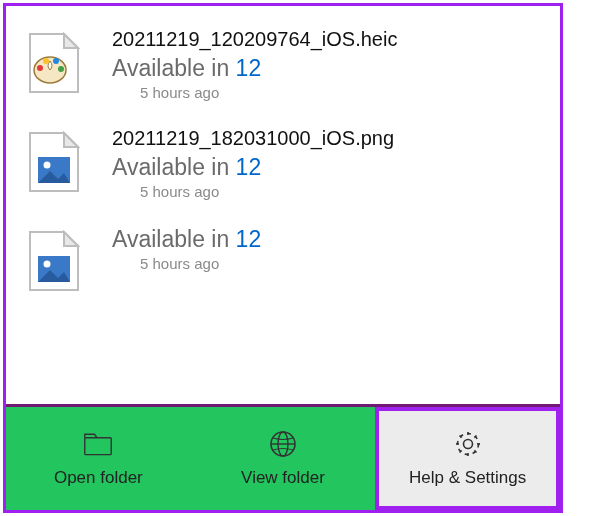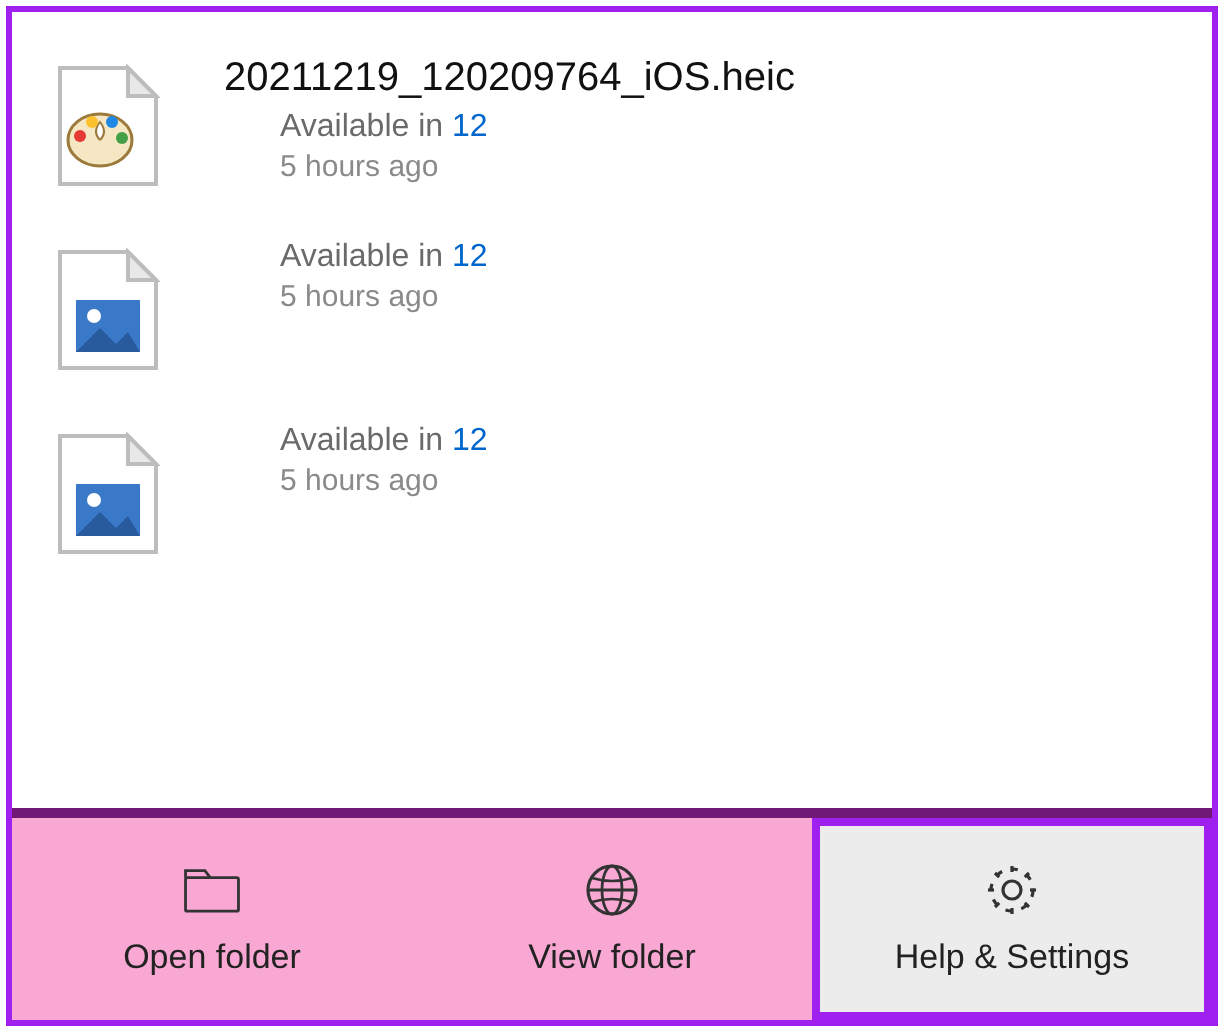--- a/index.html
+++ b/index.html
@@ -5,21 +5,21 @@
   * { box-sizing: border-box; margin: 0; padding: 0; }
   body {
     font-family: "Segoe UI", Tahoma, sans-serif;
     background: #fff;
     width: 612px;
     height: 516px;
     overflow: hidden;
   }
   .outer-highlight {
     border: 3px solid #a020f0;
-    width: 606px;
+    width: 560px;
     height: 510px;
     margin: 3px;
     position: relative;
     background: #fff;
     display: flex;
     flex-direction: column;
   }
   .file-list {
     flex: 1;
     padding: 8px 0 0 0;
@@ -43,37 +43,36 @@
   .file-name {
     font-size: 20px;
     color: #111;
     font-weight: 400;
     margin-bottom: 4px;
     white-space: nowrap;
     overflow: hidden;
     text-overflow: ellipsis;
   }
   .avail-line {
-    font-size: 16px;
+    font-size: 23px;
     color: #6a6a6a;
     margin-bottom: 2px;
-    margin-left: 28px;
   }
   .avail-count {
     color: #0066cc;
   }
   .time-line {
     font-size: 15px;
     color: #8a8a8a;
     margin-left: 28px;
   }
   .bottom-bar {
     display: flex;
-    background: #f9a8d4;
-    border-top: 5px solid #701a75;
+    background: #22c55e;
+    border-top: 3px solid #701a75;
     height: 106px;
   }
   .bottom-btn {
     flex: 1;
     display: flex;
     flex-direction: column;
     align-items: center;
     justify-content: center;
     gap: 10px;
     font-size: 17px;
@@ -126,20 +125,21 @@
       <div class="file-icon">
         <svg viewBox="0 0 52 62" width="52" height="62">
           <polygon points="2,2 36,2 50,16 50,60 2,60" fill="#fff" stroke="#bdbdbd" stroke-width="2"></polygon>
           <polygon points="36,2 36,16 50,16" fill="#e8e8e8" stroke="#bdbdbd" stroke-width="2"></polygon>
           <rect x="10" y="26" width="32" height="26" fill="#3a78c8"></rect>
           <circle cx="19" cy="34" r="3.5" fill="#fff"></circle>
           <polygon points="10,52 22,40 30,48 36,42 42,52" fill="#285a9e"></polygon>
         </svg>
       </div>
       <div class="file-meta">
+        <div class="file-name">20211219_182031000_iOS.png</div>
         <div class="avail-line">
           <span>Available in </span><span class="avail-count">12</span>
         </div>
         <div class="time-line">5 hours ago</div>
       </div>
     </div>
 
     <div class="file-row">
       <div class="file-icon">
         <svg viewBox="0 0 52 62" width="52" height="62">

